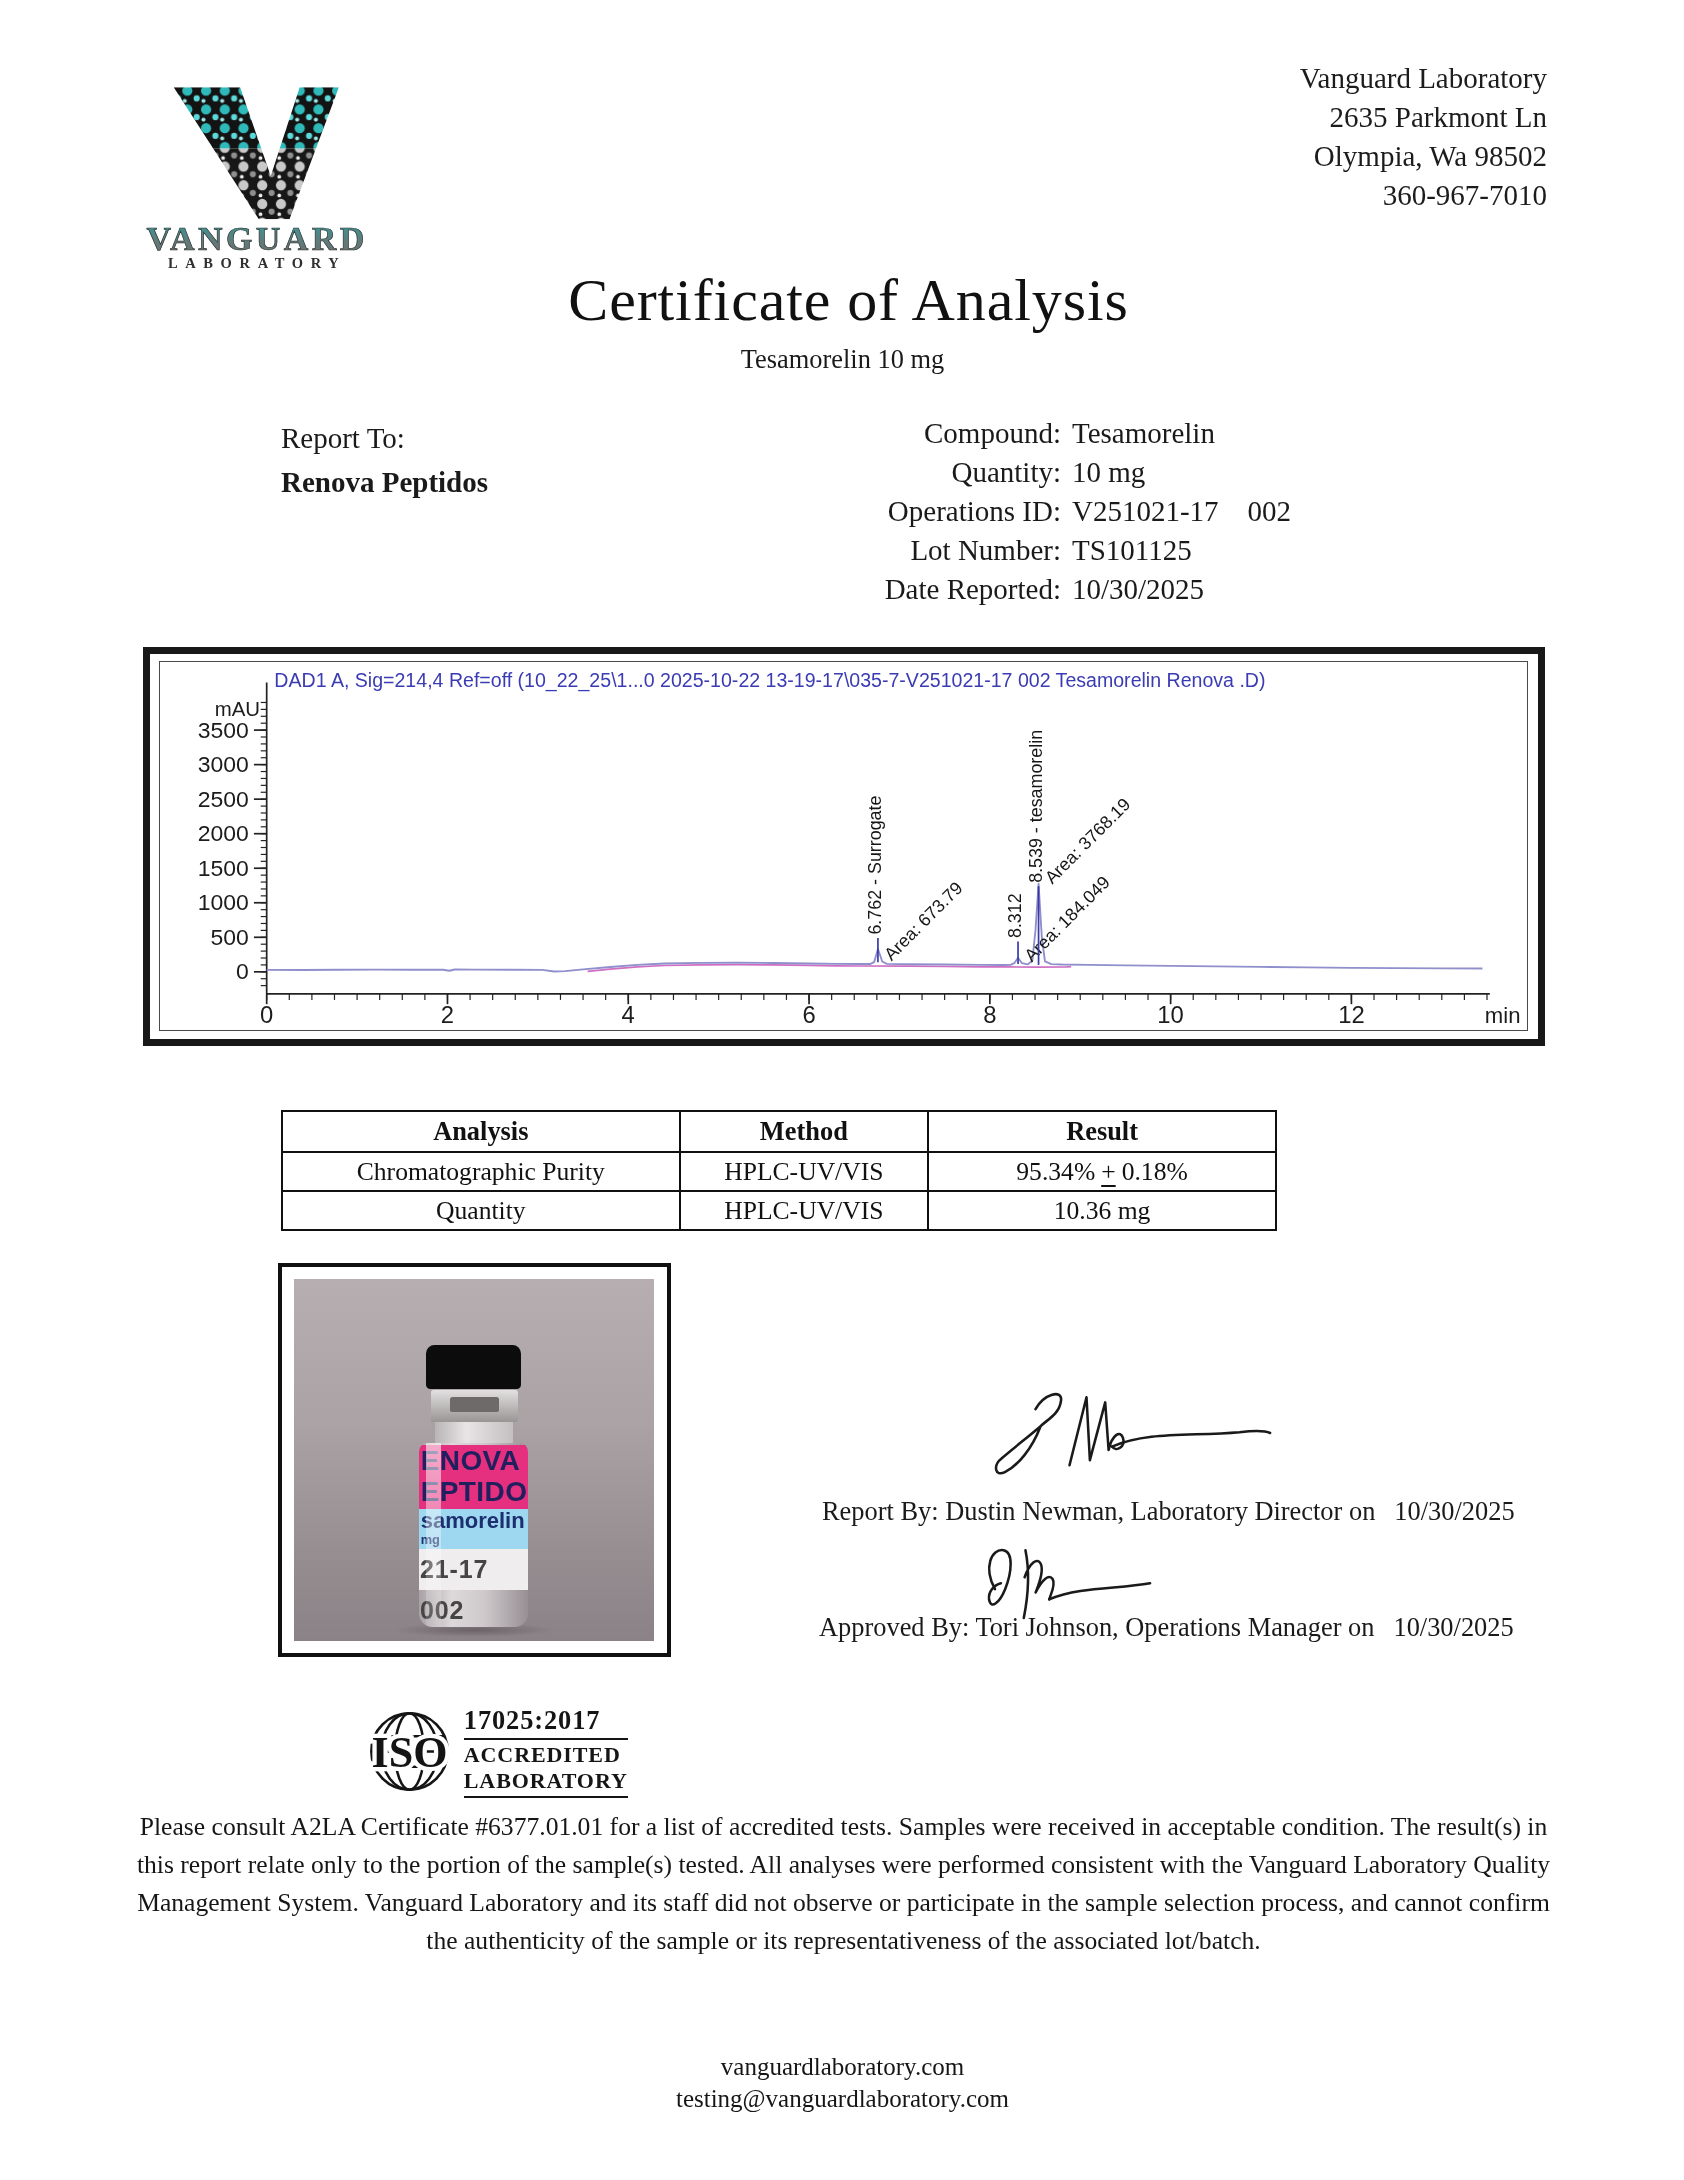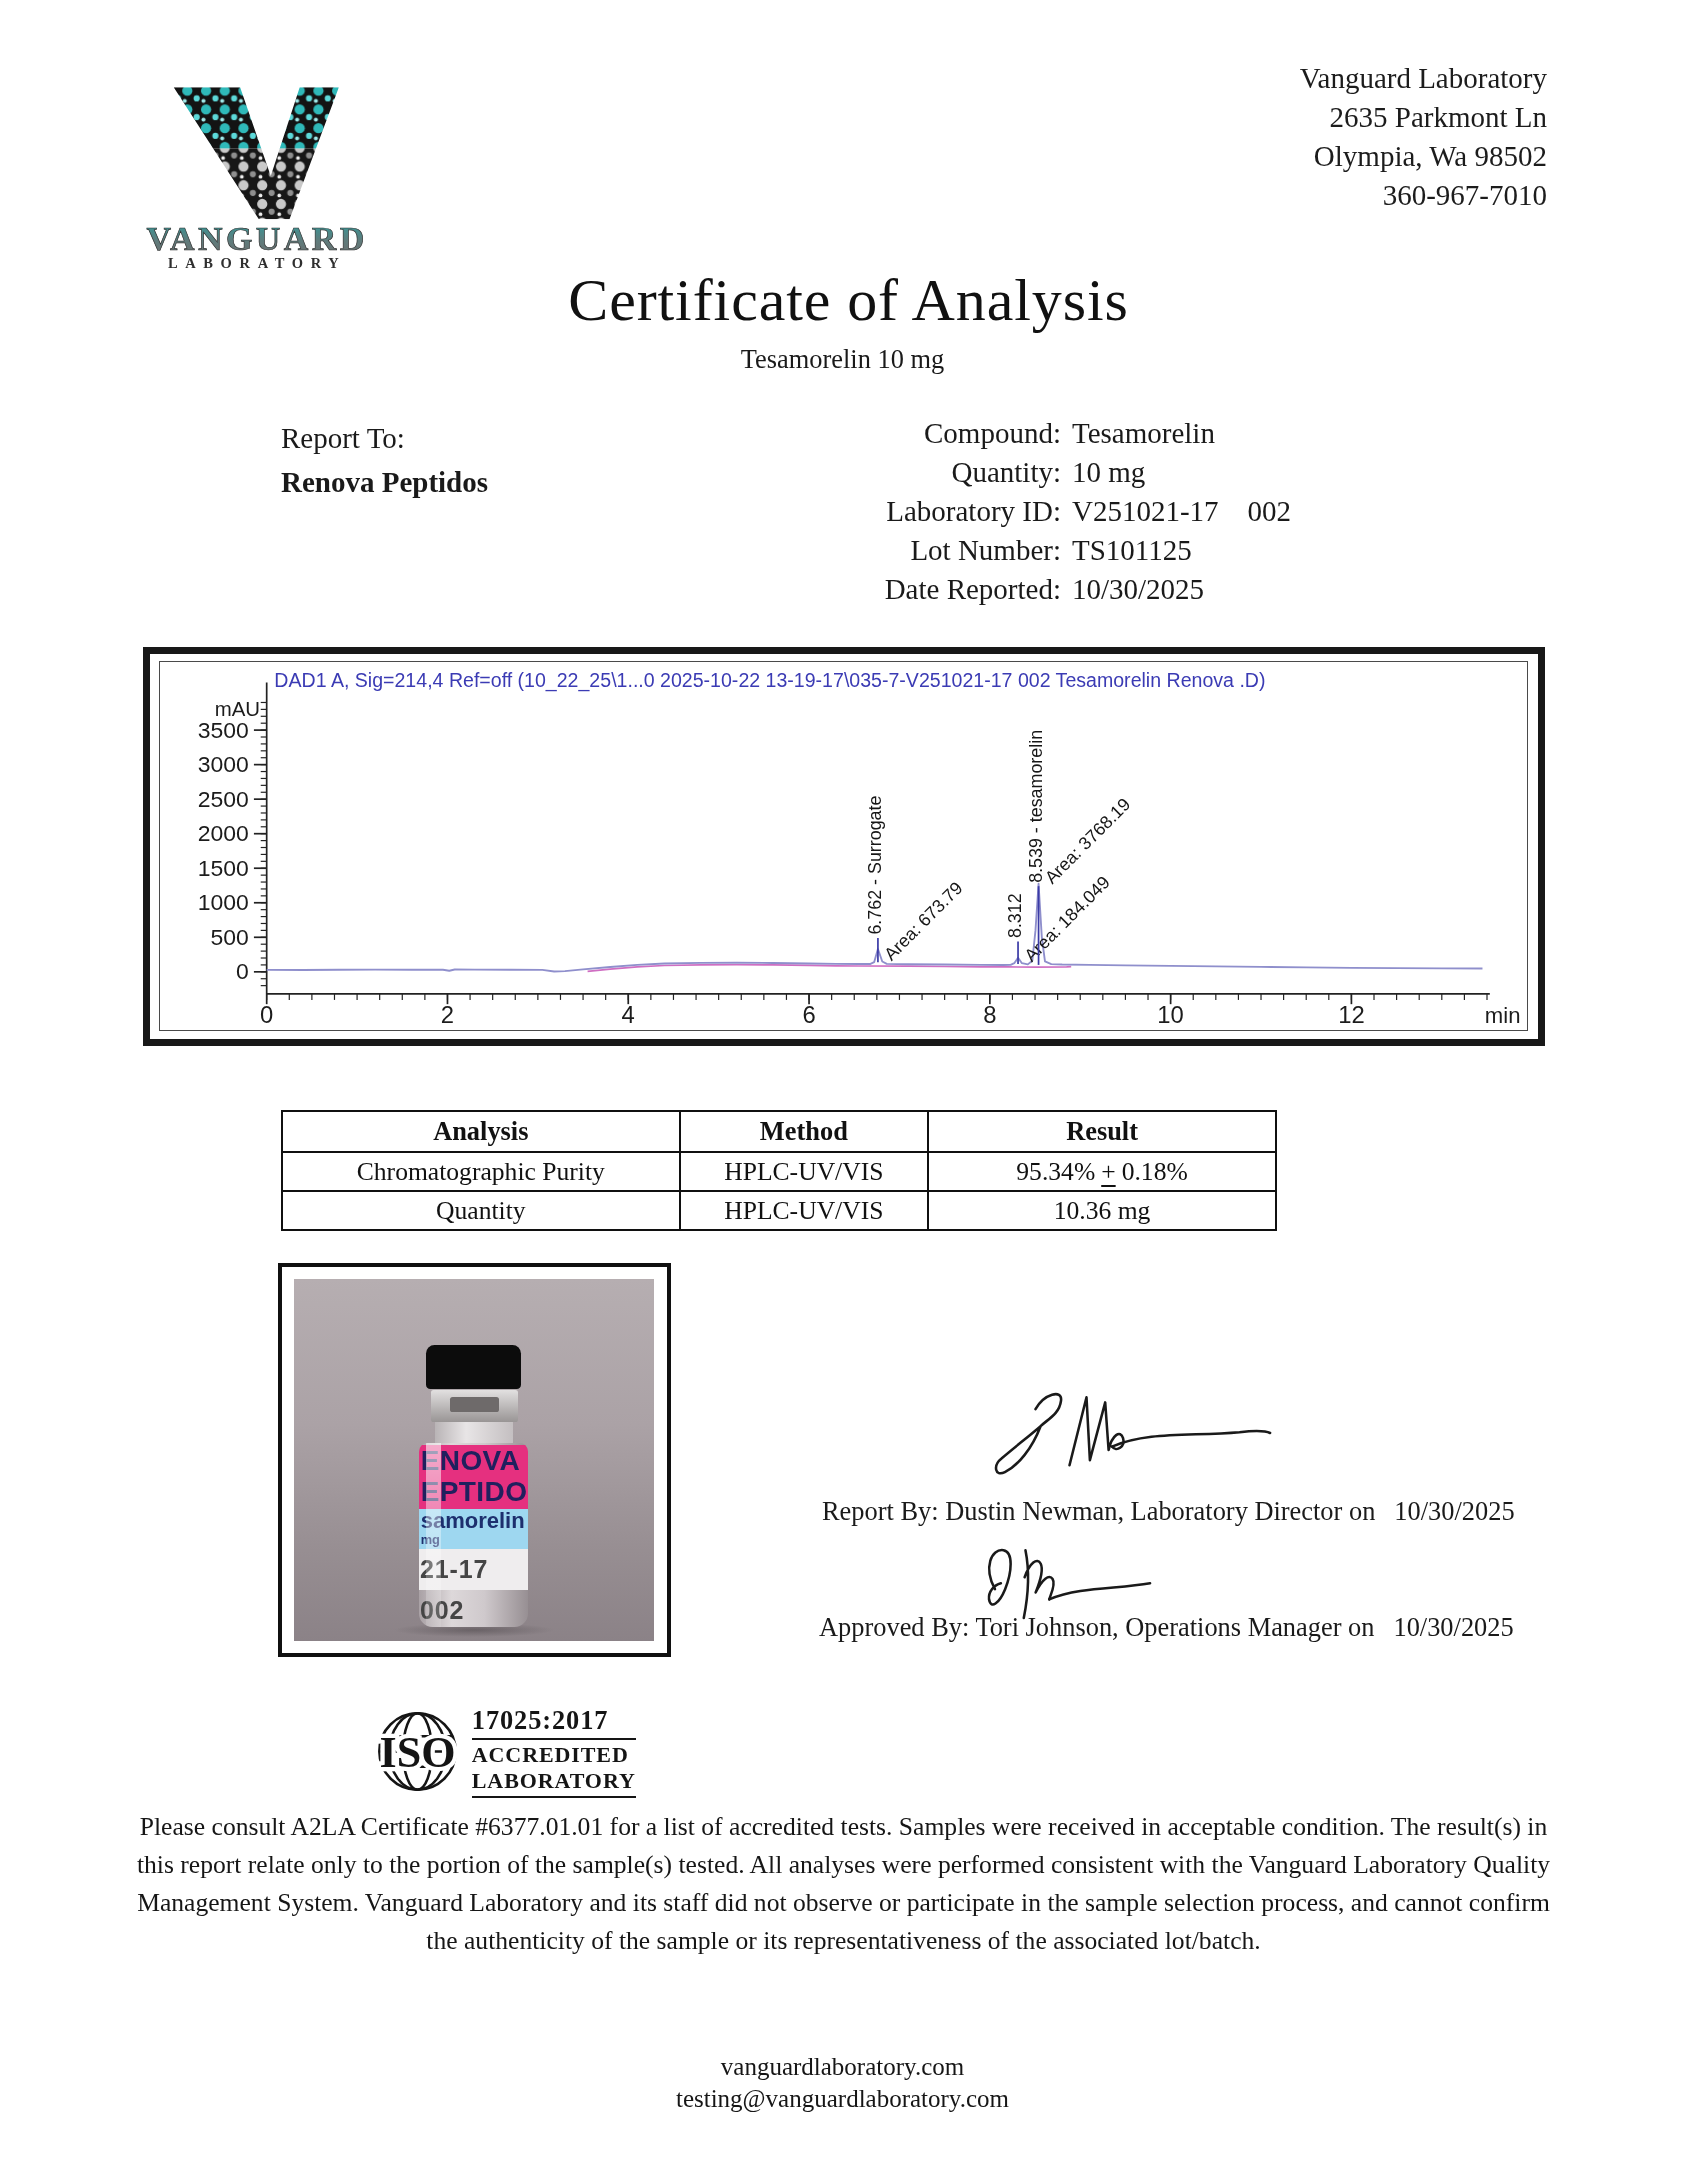--- a/index.html
+++ b/index.html
@@ -54,21 +54,21 @@
   .shadow { position:absolute; left:-81px; top:344px; width:162px; height:13.6px; border-radius:50%;
             background:radial-gradient(ellipse at center, rgba(40,35,38,.35), rgba(40,35,38,0) 70%); }
   
   .sig1 { position:absolute; left:984px; top:1382px; }
   .sig2 { position:absolute; left:967px; top:1540px; }
   .caption { position:absolute; font-size:26.4px; white-space:nowrap; }
   .caption .date { margin-left:19px; }
   .cap1 { left:822px; top:1496px; }
   .cap2 { left:819px; top:1612px; }
   
-  .iso-block { position:absolute; left:370px; top:1704px; display:flex; align-items:center; }
+  .iso-block { position:absolute; left:362px; top:1704px; display:flex; align-items:center; }
   .iso-text { margin-left:6.8px; color:#151515; }
   .iso-line1 { font-size:26.4px; font-weight:bold; border-bottom:2.6px solid #151515; padding-bottom:1.7px; letter-spacing:0.9px; }
   .iso-line2 { font-size:22px; font-weight:bold; margin-top:2.6px; letter-spacing:0.9px; }
   .iso-line3 { font-size:22px; font-weight:bold; border-bottom:2.6px solid #151515; padding-bottom:1.7px; letter-spacing:0.9px; }
   
   .disclaimer { position:absolute; left:132px; top:1808px; width:1423px; text-align:center; font-size:25.6px; line-height:38px; color:#161616; }
   .footer { position:absolute; left:0; right:0; top:2051px; text-align:center; font-size:25px; line-height:31.5px; color:#161616; }
 </style>
 </head>
 <body>
@@ -126,21 +126,21 @@
   <div class="details">
     <div class="detail-row">
       <span class="lbl">Compound:</span>
       <span class="val">Tesamorelin</span>
     </div>
     <div class="detail-row">
       <span class="lbl">Quantity:</span>
       <span class="val">10 mg</span>
     </div>
     <div class="detail-row">
-      <span class="lbl">Laboratory ID:</span>
+      <span class="lbl">Operations ID:</span>
       <span class="val">V251021-17    002</span>
     </div>
     <div class="detail-row">
       <span class="lbl">Lot Number:</span>
       <span class="val">TS101125</span>
     </div>
     <div class="detail-row">
       <span class="lbl">Date Reported:</span>
       <span class="val">10/30/2025</span>
     </div>

